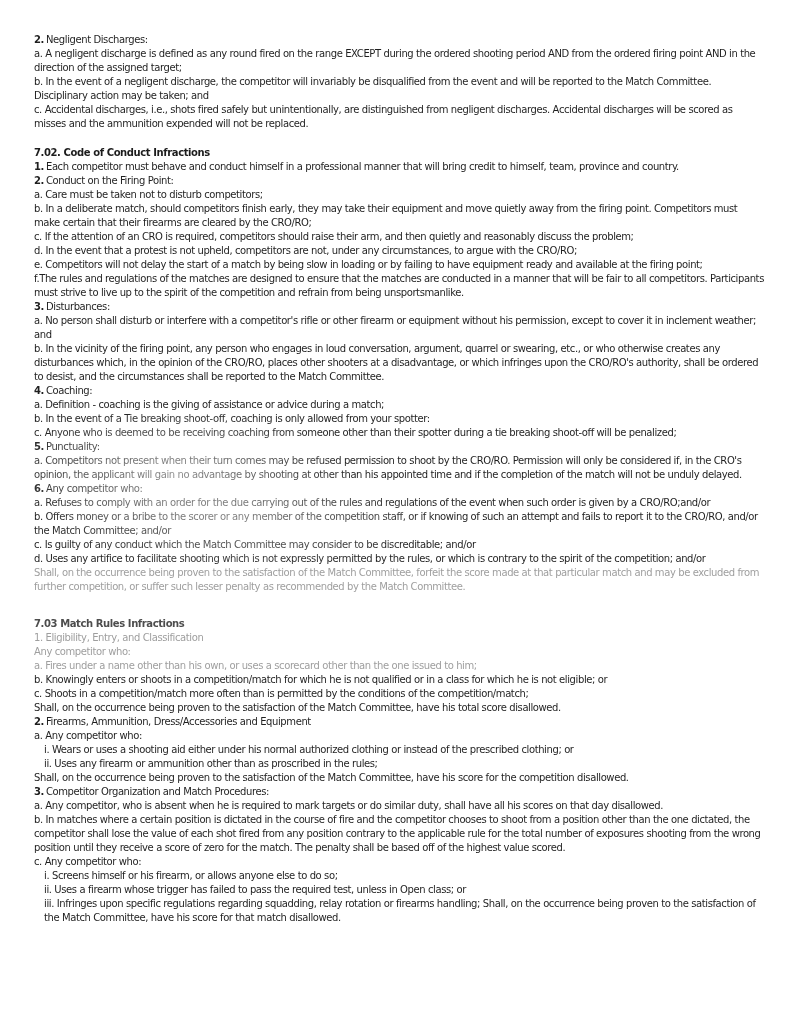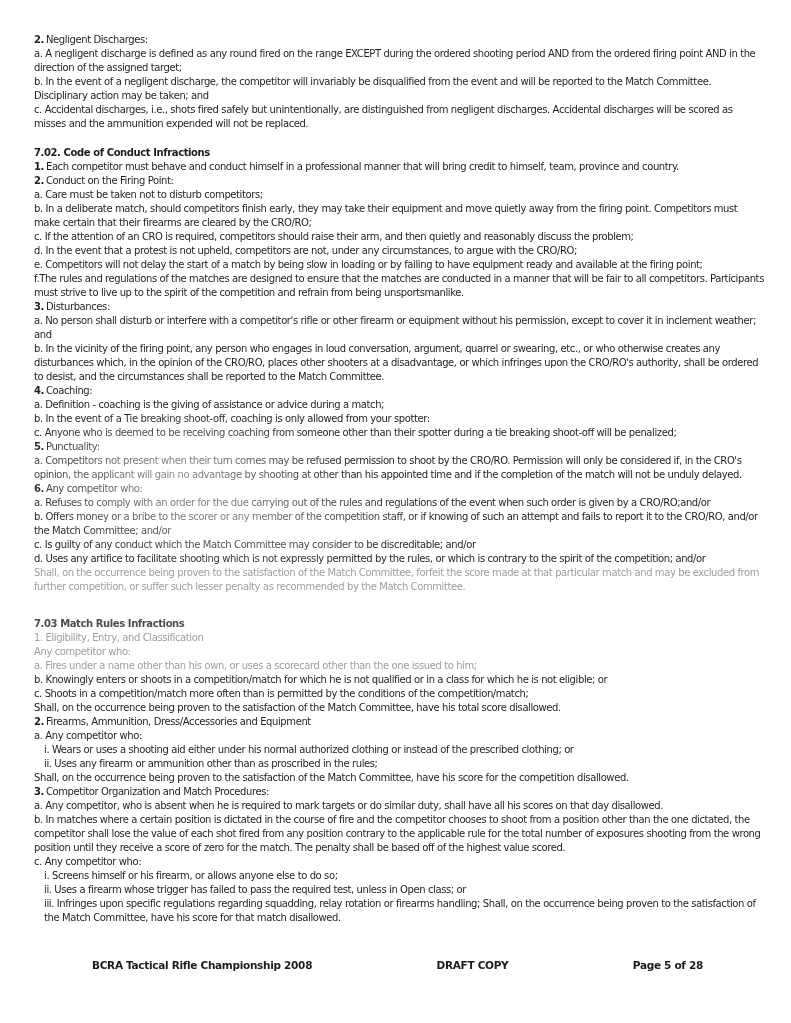--- a/index.html
+++ b/index.html
@@ -110,18 +110,13 @@
         <p class="para"><b class="mk">3.</b><span>Competitor Organization and Match Procedures:</span></p>
         <p class="para">a. Any competitor, who is absent when he is required to mark targets or do similar duty, shall have all his scores on that day disallowed.</p>
         <p class="para">b. In matches where a certain position is dictated in the course of fire and the competitor chooses to shoot from a position other than the one dictated, the competitor shall lose the value of each shot fired from any position contrary to the applicable rule for the total number of exposures shooting from the wrong position until they receive a score of zero for the match. The penalty shall be based off of the highest value scored.</p>
         <p class="para">c. Any competitor who:</p>
         <p class="para indent">i. Screens himself or his firearm, or allows anyone else to do so;</p>
         <p class="para indent">ii. Uses a firearm whose trigger has failed to pass the required test, unless in Open class; or</p>
         <p class="para indent">iii. Infringes upon specific regulations regarding squadding, relay rotation or firearms handling; Shall, on the occurrence being proven to the satisfaction of the Match Committee, have his score for that match disallowed.</p>
       </div>
     </div>
   <div class="scan-fade"></div>
-  <div class="footer">
-    <span>BCRA Tactical Rifle Championship 2008</span>
-    <span>DRAFT COPY</span>
-    <span>Page 5 of 28</span>
-  </div>
 </div>
 
 </body></html>

